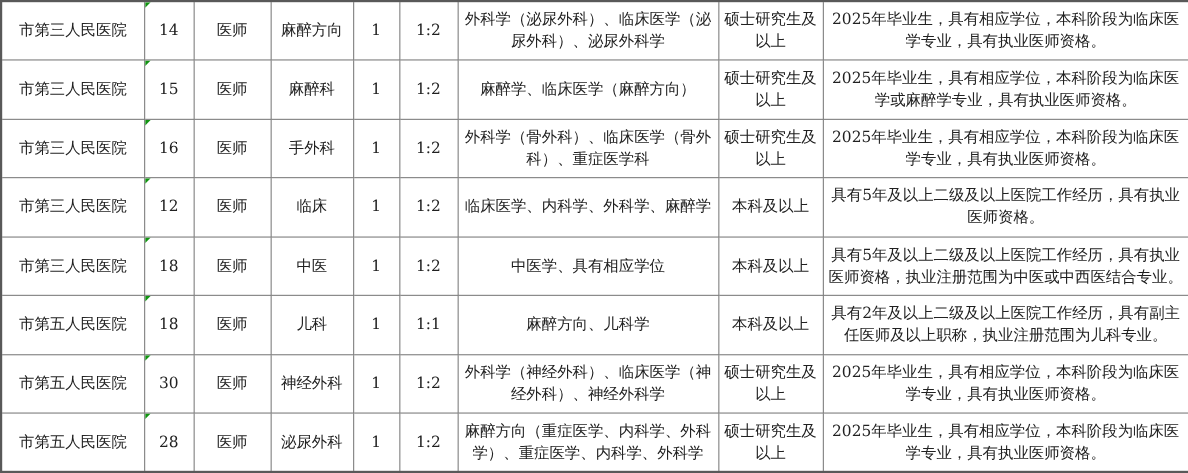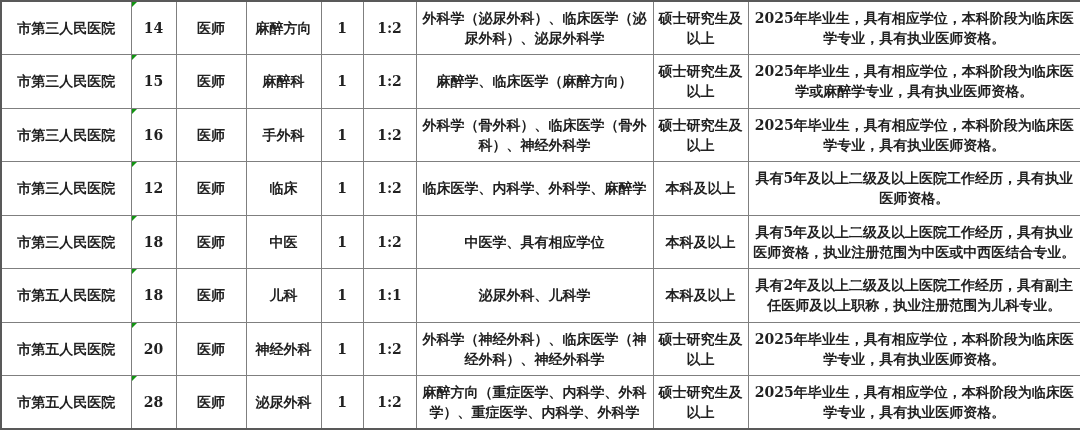--- a/index.html
+++ b/index.html
@@ -25,21 +25,21 @@
   table.recruit td {
     border: 1px solid #7f7f7f;
     text-align: center;
     vertical-align: middle;
     font-size: 14px;
     line-height: 20px;
     padding: 1px 2px;
     overflow: hidden;
     word-break: break-all;
   }
-  table.recruit tr { height: 53px; font-weight: bold; }
+  table.recruit tr { height: 53px; }
   td.req {
     text-align: left;
     padding: 2px 4px 2px 5px;
   }
   td.seq { position: relative; }
   .tri {
     position: absolute;
     top: 0;
     left: 0;
     width: 0;
@@ -87,21 +87,21 @@
         <td>硕士研究生及以上</td>
         <td class="req">2025年毕业生，具有相应学位，本科阶段为临床医学或麻醉学专业，具有执业医师资格。</td>
       </tr>
       <tr>
         <td>市第三人民医院</td>
         <td class="seq"><span class="tri"></span><span>16</span></td>
         <td>医师</td>
         <td>手外科</td>
         <td>1</td>
         <td>1:2</td>
-        <td>外科学（骨外科）、临床医学（骨外科）、神经外科学</td>
+        <td>外科学（骨外科）、临床医学（骨外科）、重症医学科</td>
         <td>硕士研究生及以上</td>
         <td class="req">2025年毕业生，具有相应学位，本科阶段为临床医学专业，具有执业医师资格。</td>
       </tr>
       <tr>
         <td>市第三人民医院</td>
         <td class="seq"><span class="tri"></span><span>12</span></td>
         <td>医师</td>
         <td>临床</td>
         <td>1</td>
         <td>1:2</td>
@@ -120,27 +120,27 @@
         <td>本科及以上</td>
         <td class="req">具有5年及以上二级及以上医院工作经历，具有执业医师资格，执业注册范围为中医或中西医结合专业。</td>
       </tr>
       <tr>
         <td>市第五人民医院</td>
         <td class="seq"><span class="tri"></span><span>18</span></td>
         <td>医师</td>
         <td>儿科</td>
         <td>1</td>
         <td>1:1</td>
-        <td>泌尿外科、儿科学</td>
+        <td>麻醉方向、儿科学</td>
         <td>本科及以上</td>
         <td class="req">具有2年及以上二级及以上医院工作经历，具有副主任医师及以上职称，执业注册范围为儿科专业。</td>
       </tr>
       <tr>
         <td>市第五人民医院</td>
-        <td class="seq"><span class="tri"></span><span>20</span></td>
+        <td class="seq"><span class="tri"></span><span>30</span></td>
         <td>医师</td>
         <td>神经外科</td>
         <td>1</td>
         <td>1:2</td>
         <td>外科学（神经外科）、临床医学（神经外科）、神经外科学</td>
         <td>硕士研究生及以上</td>
         <td class="req">2025年毕业生，具有相应学位，本科阶段为临床医学专业，具有执业医师资格。</td>
       </tr>
       <tr>
         <td>市第五人民医院</td>

